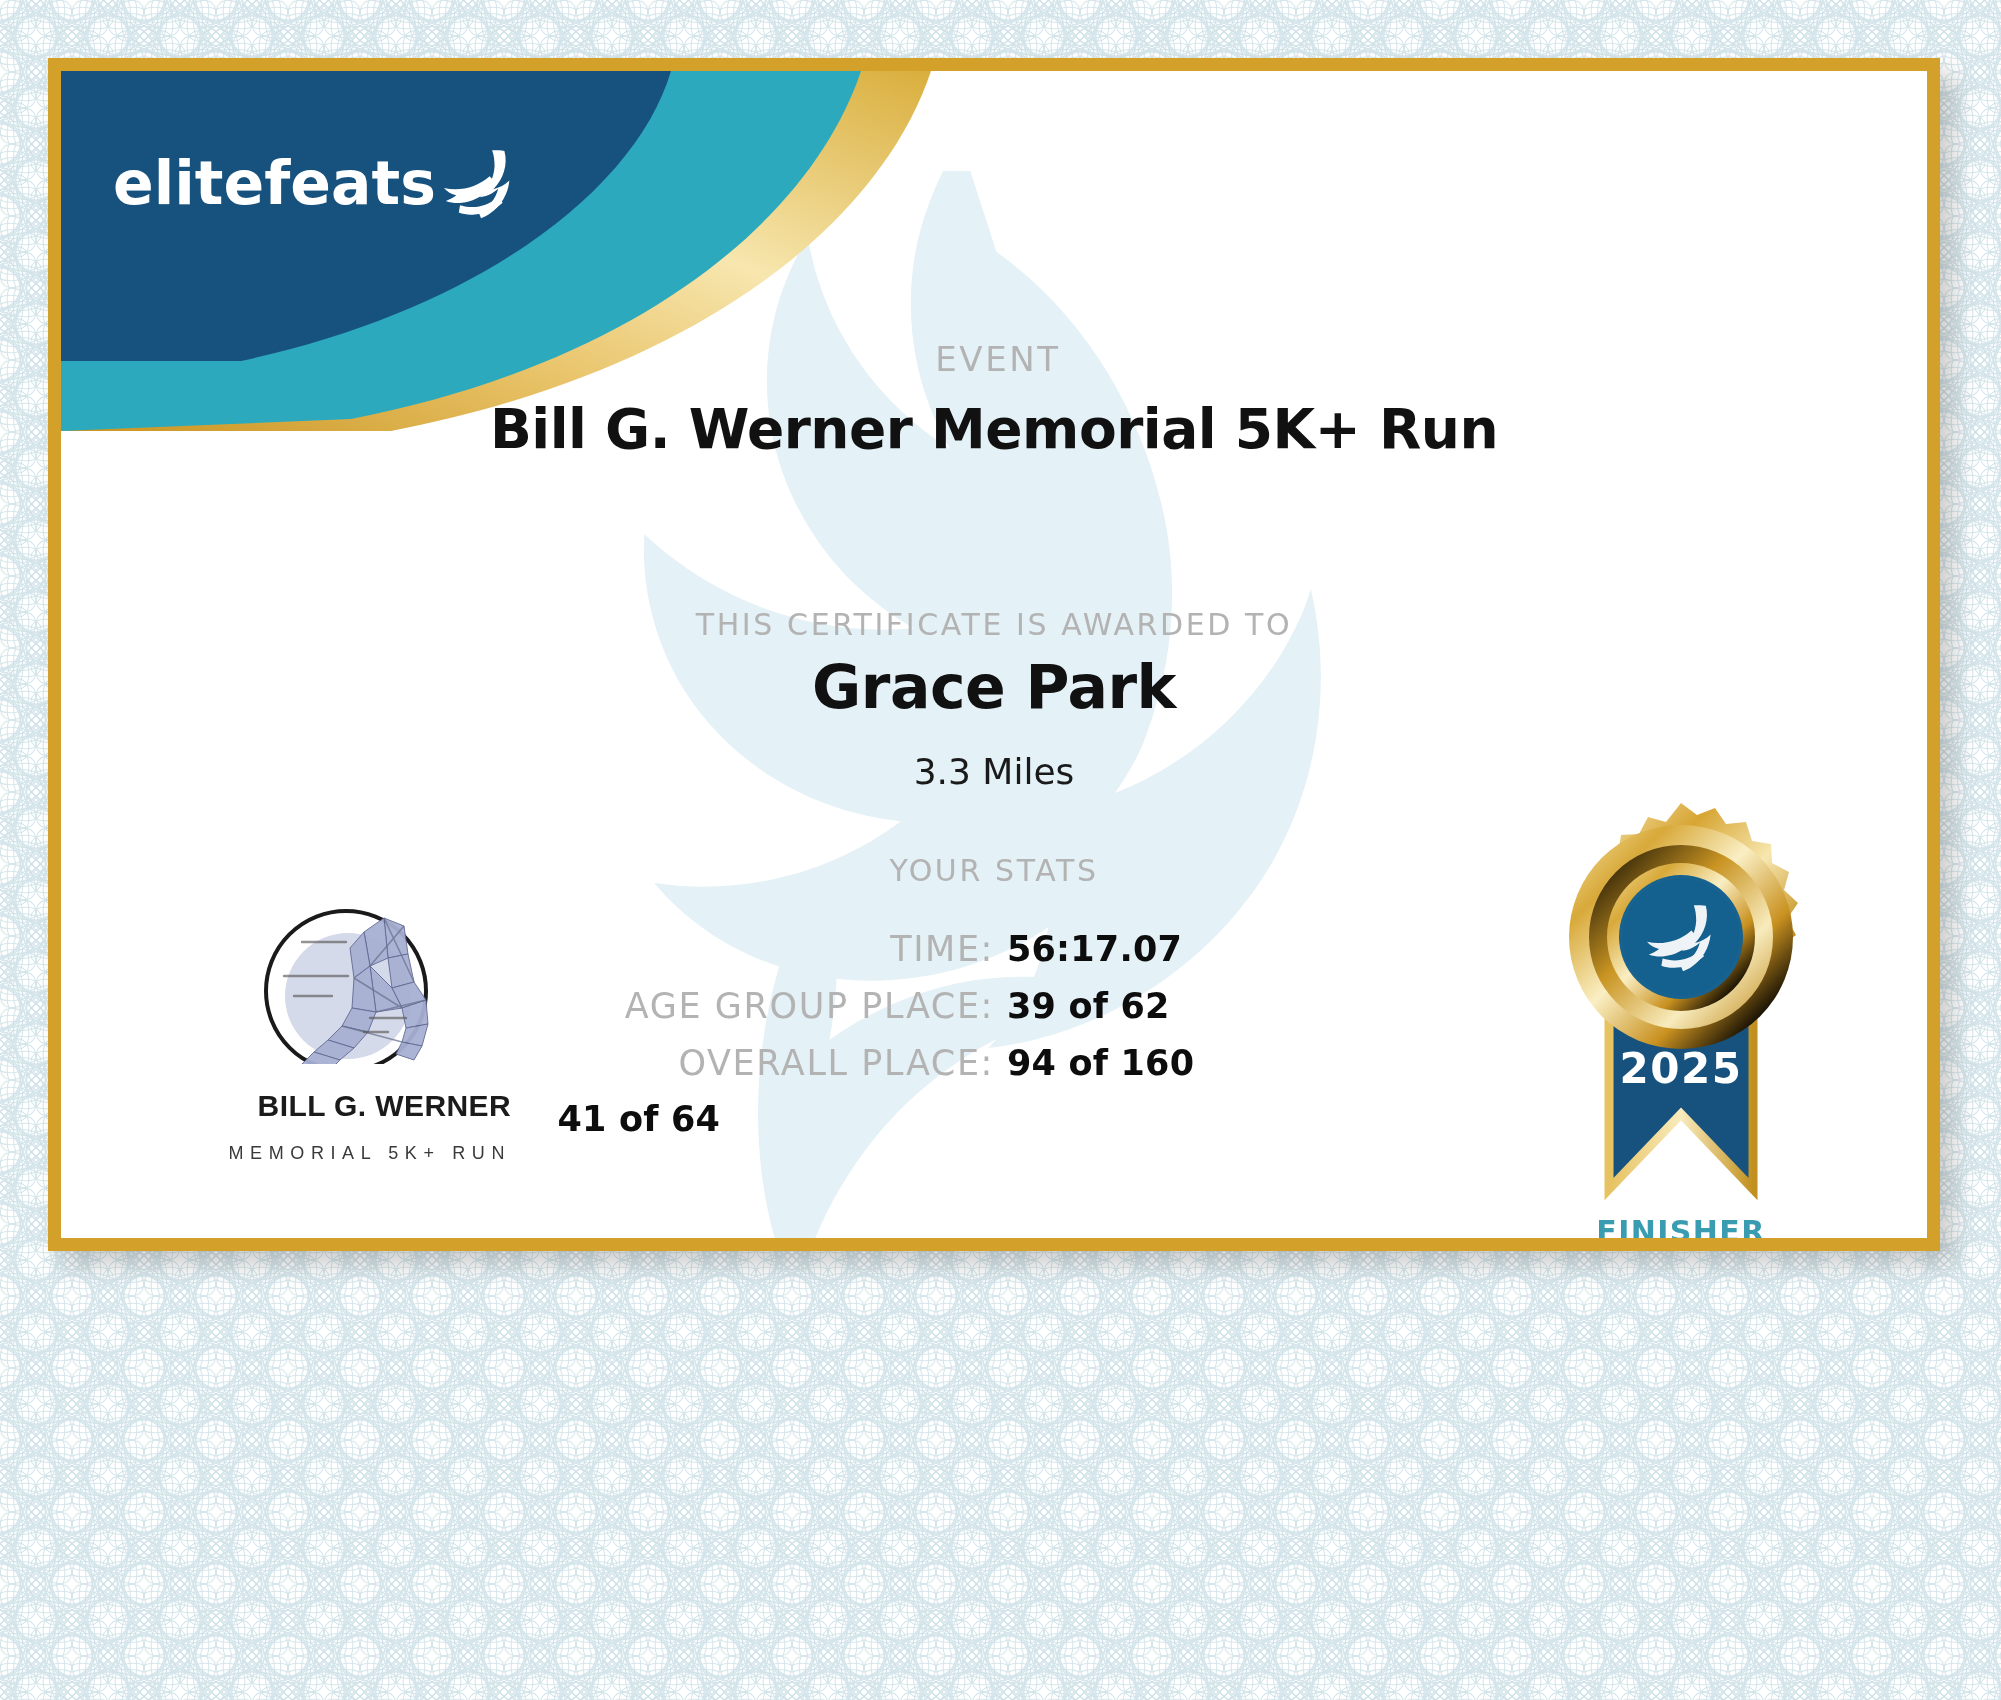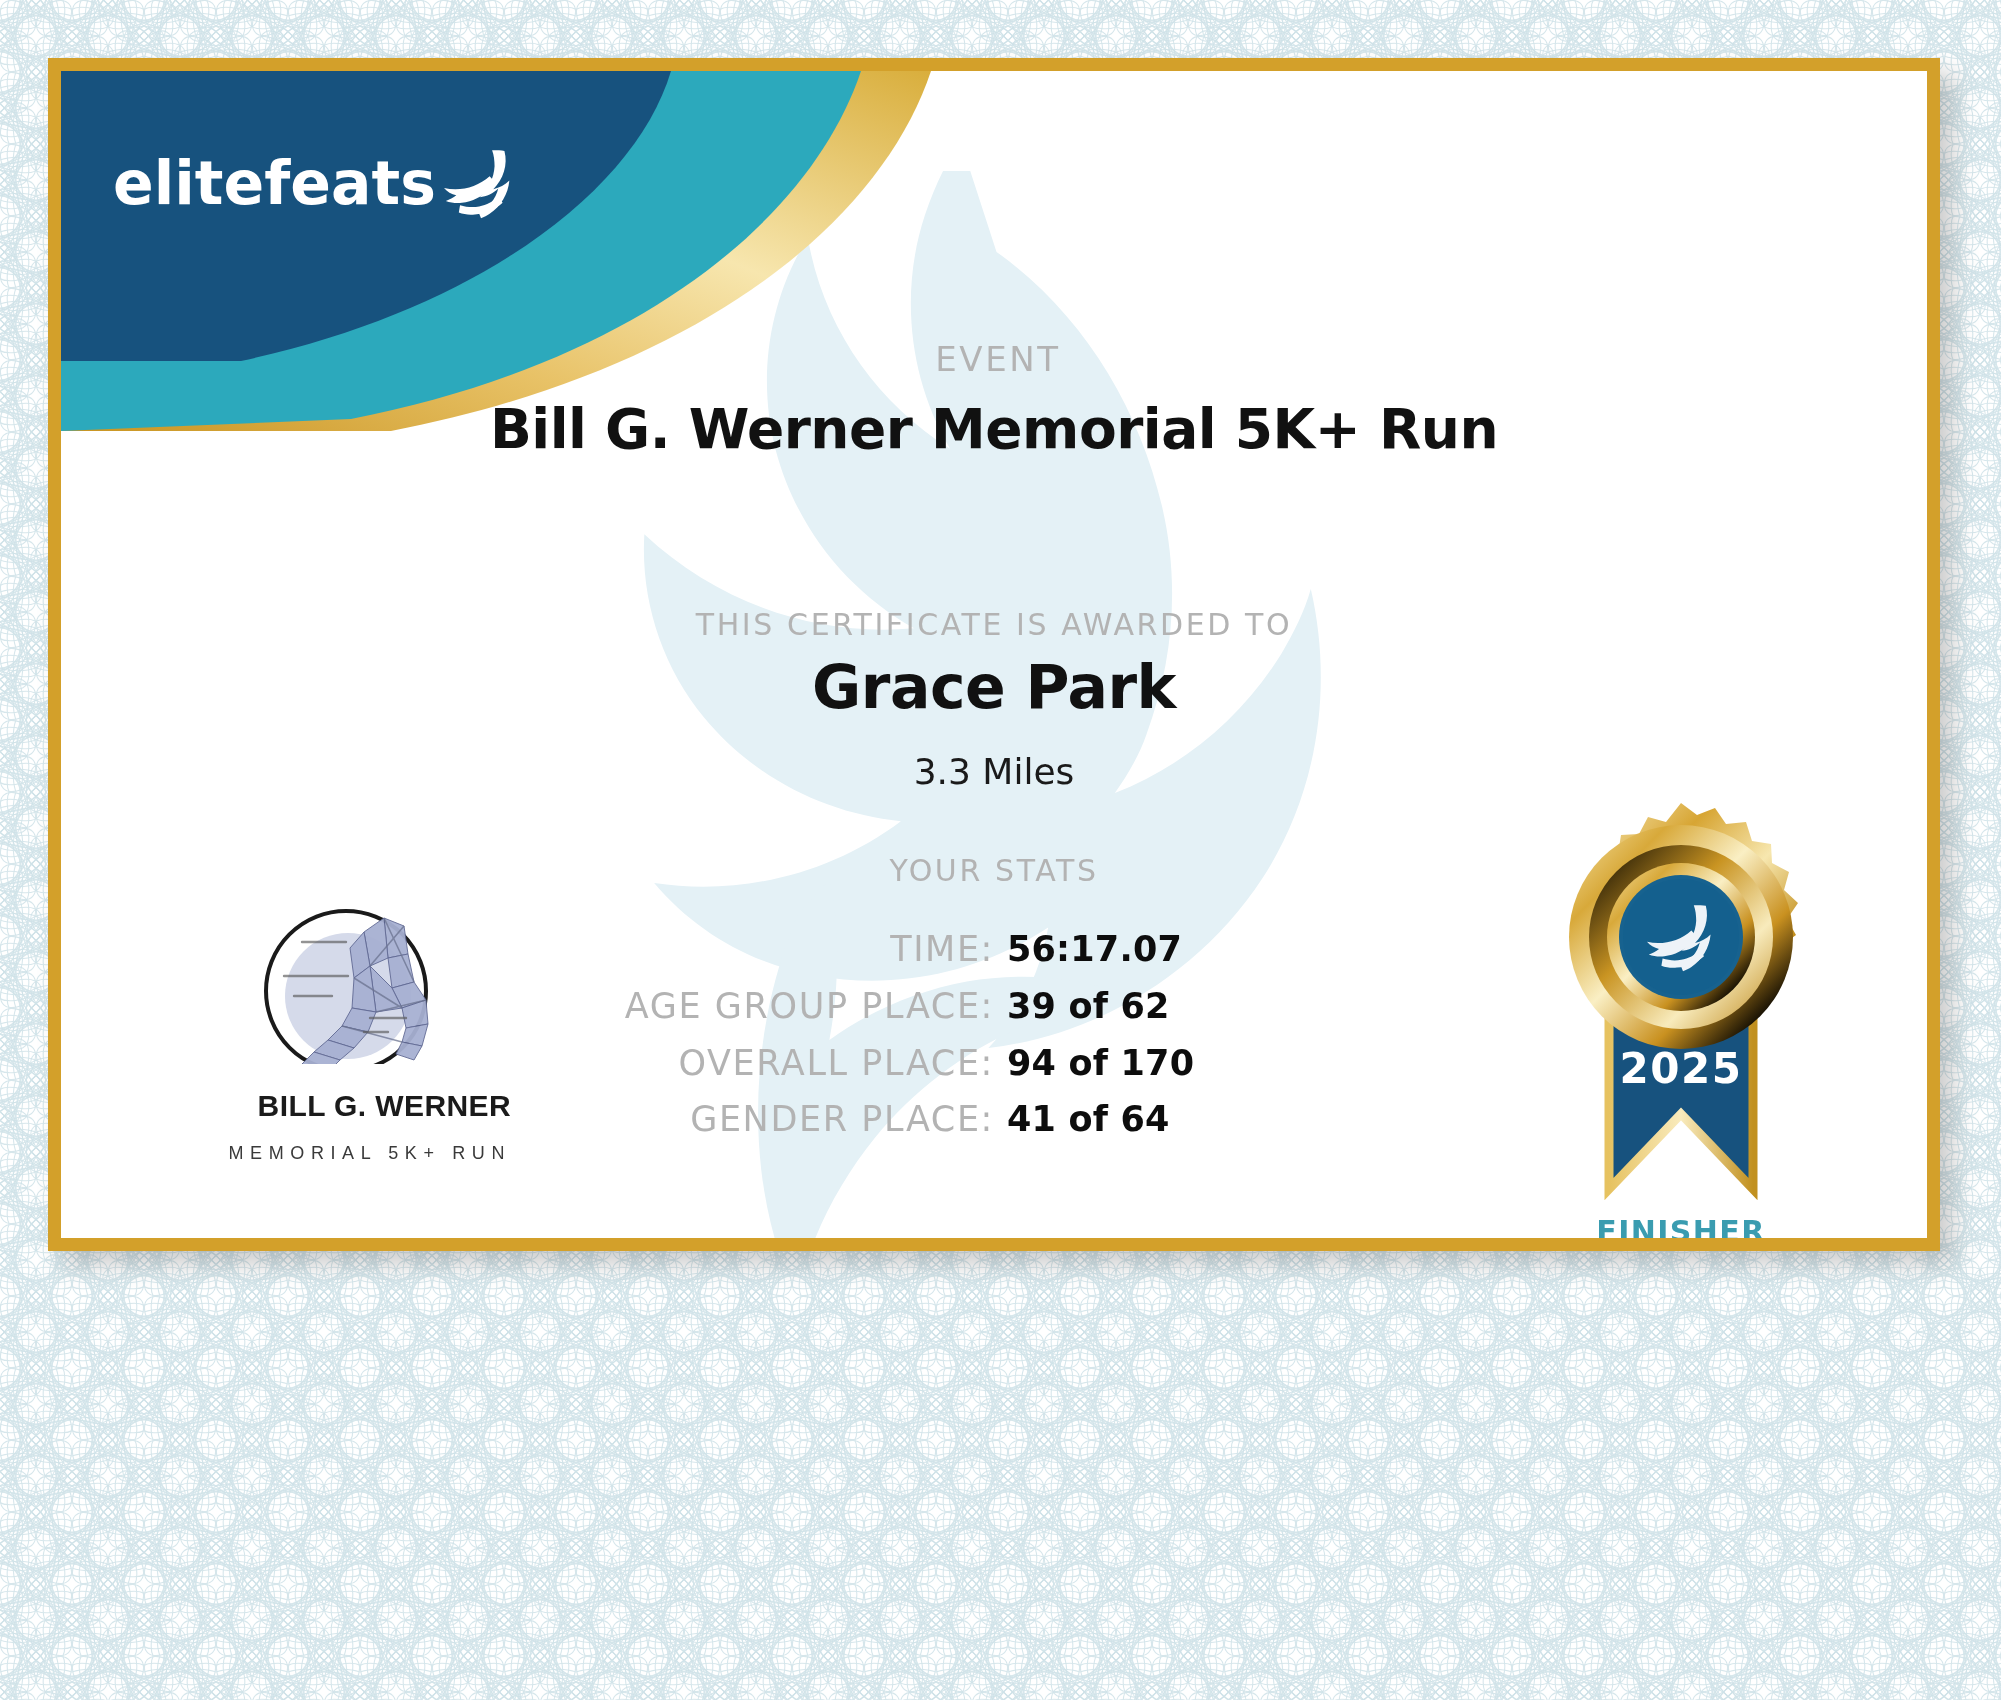--- a/index.html
+++ b/index.html
@@ -253,24 +253,23 @@
         <div class="stat-row">
           <span class="stat-label">TIME:</span>
           <span class="stat-value">56:17.07</span>
         </div>
         <div class="stat-row">
           <span class="stat-label">AGE GROUP PLACE:</span>
           <span class="stat-value">39 of 62</span>
         </div>
         <div class="stat-row">
           <span class="stat-label">OVERALL PLACE:</span>
-          <span class="stat-value">94 of 170</span>
+          <span class="stat-value">94 of 160</span>
         </div>
         <div class="stat-row">
-          <span class="stat-label">GENDER PLACE:</span>
           <span class="stat-value">41 of 64</span>
         </div>
       </div>
 
       <div id="race-logo">
         <svg class="circle-art" viewBox="0 0 220 200" aria-hidden="true">
           <circle cx="110" cy="95" r="80" fill="none" stroke="#1a1a1a" stroke-width="4"></circle>
           <circle cx="112" cy="100" r="63" fill="#D5DAEA"></circle>
           <g fill="#A7B0D2" stroke="#5A638F" stroke-width="0.9" opacity="0.95">
             <polygon points="148,22 168,30 172,58 152,62"></polygon>

